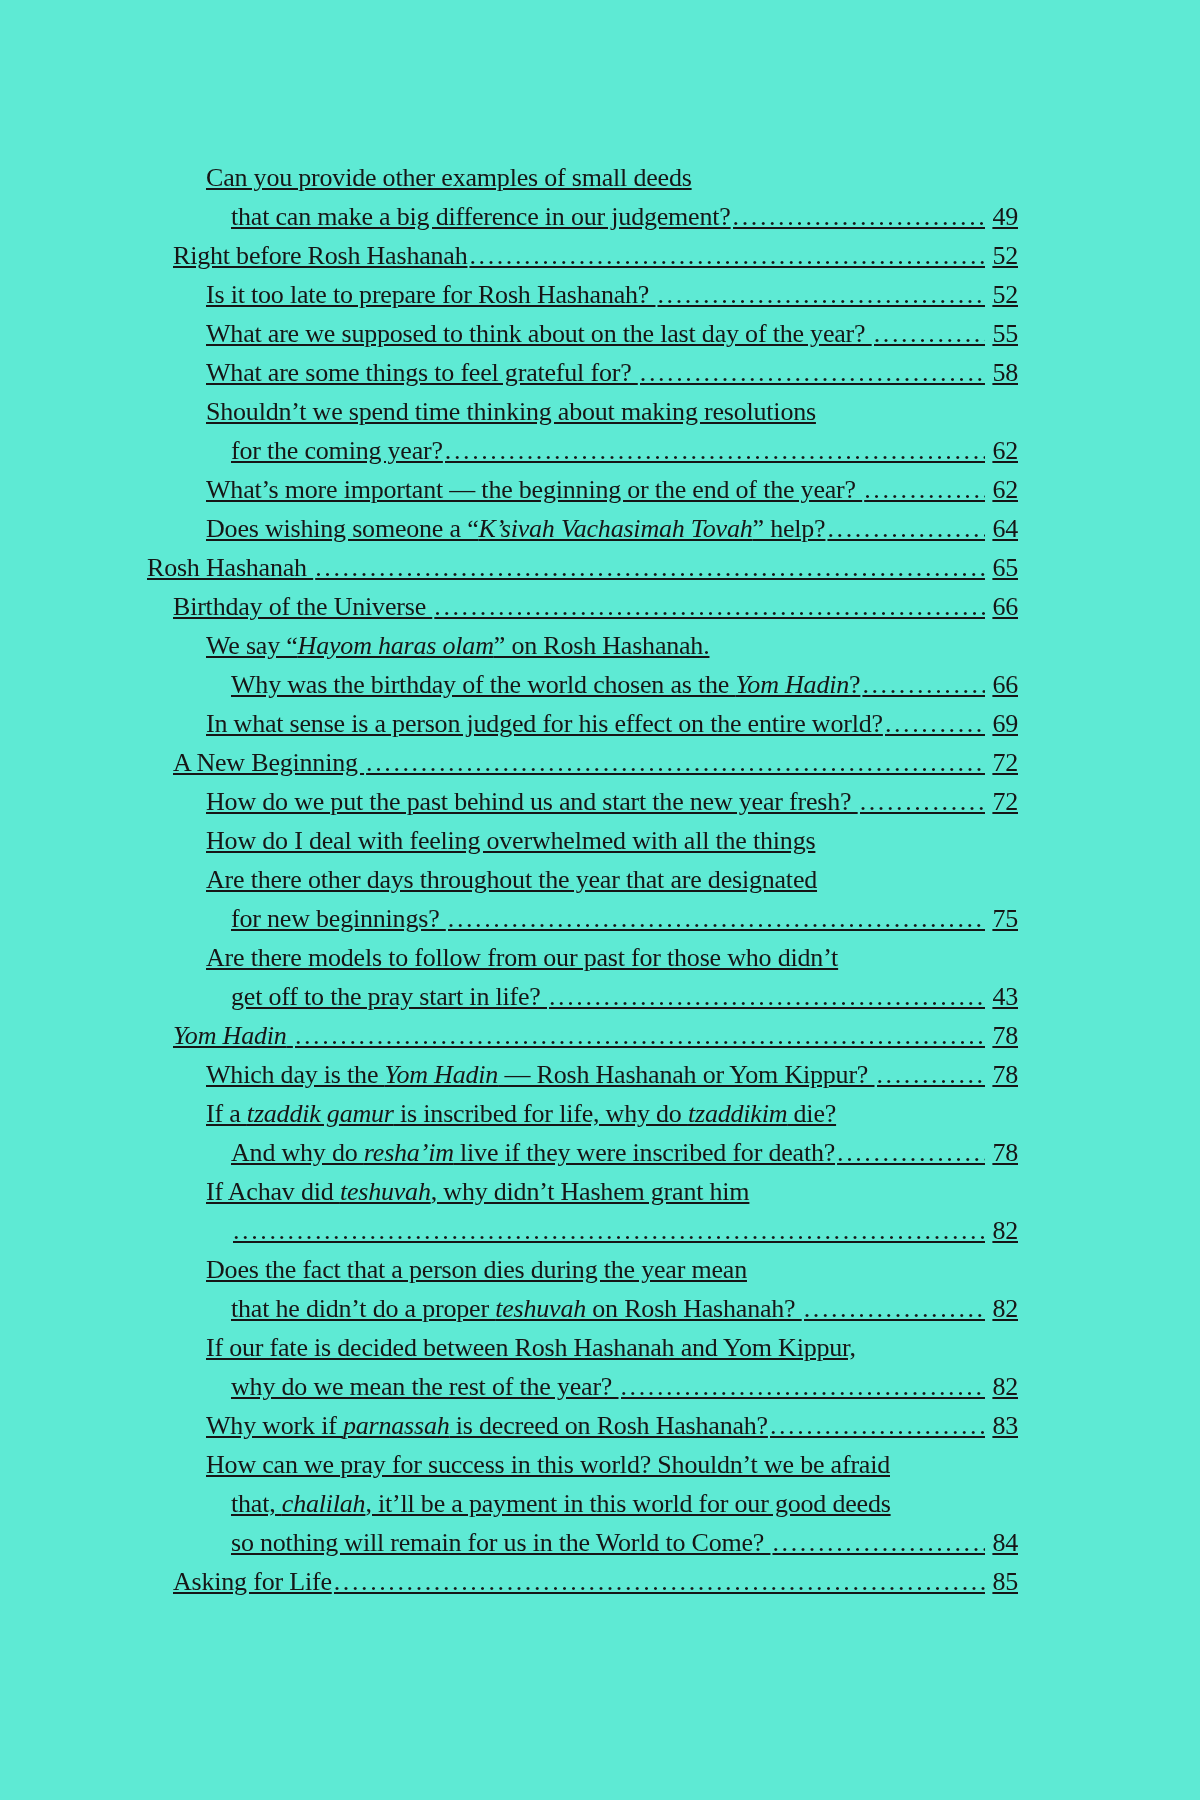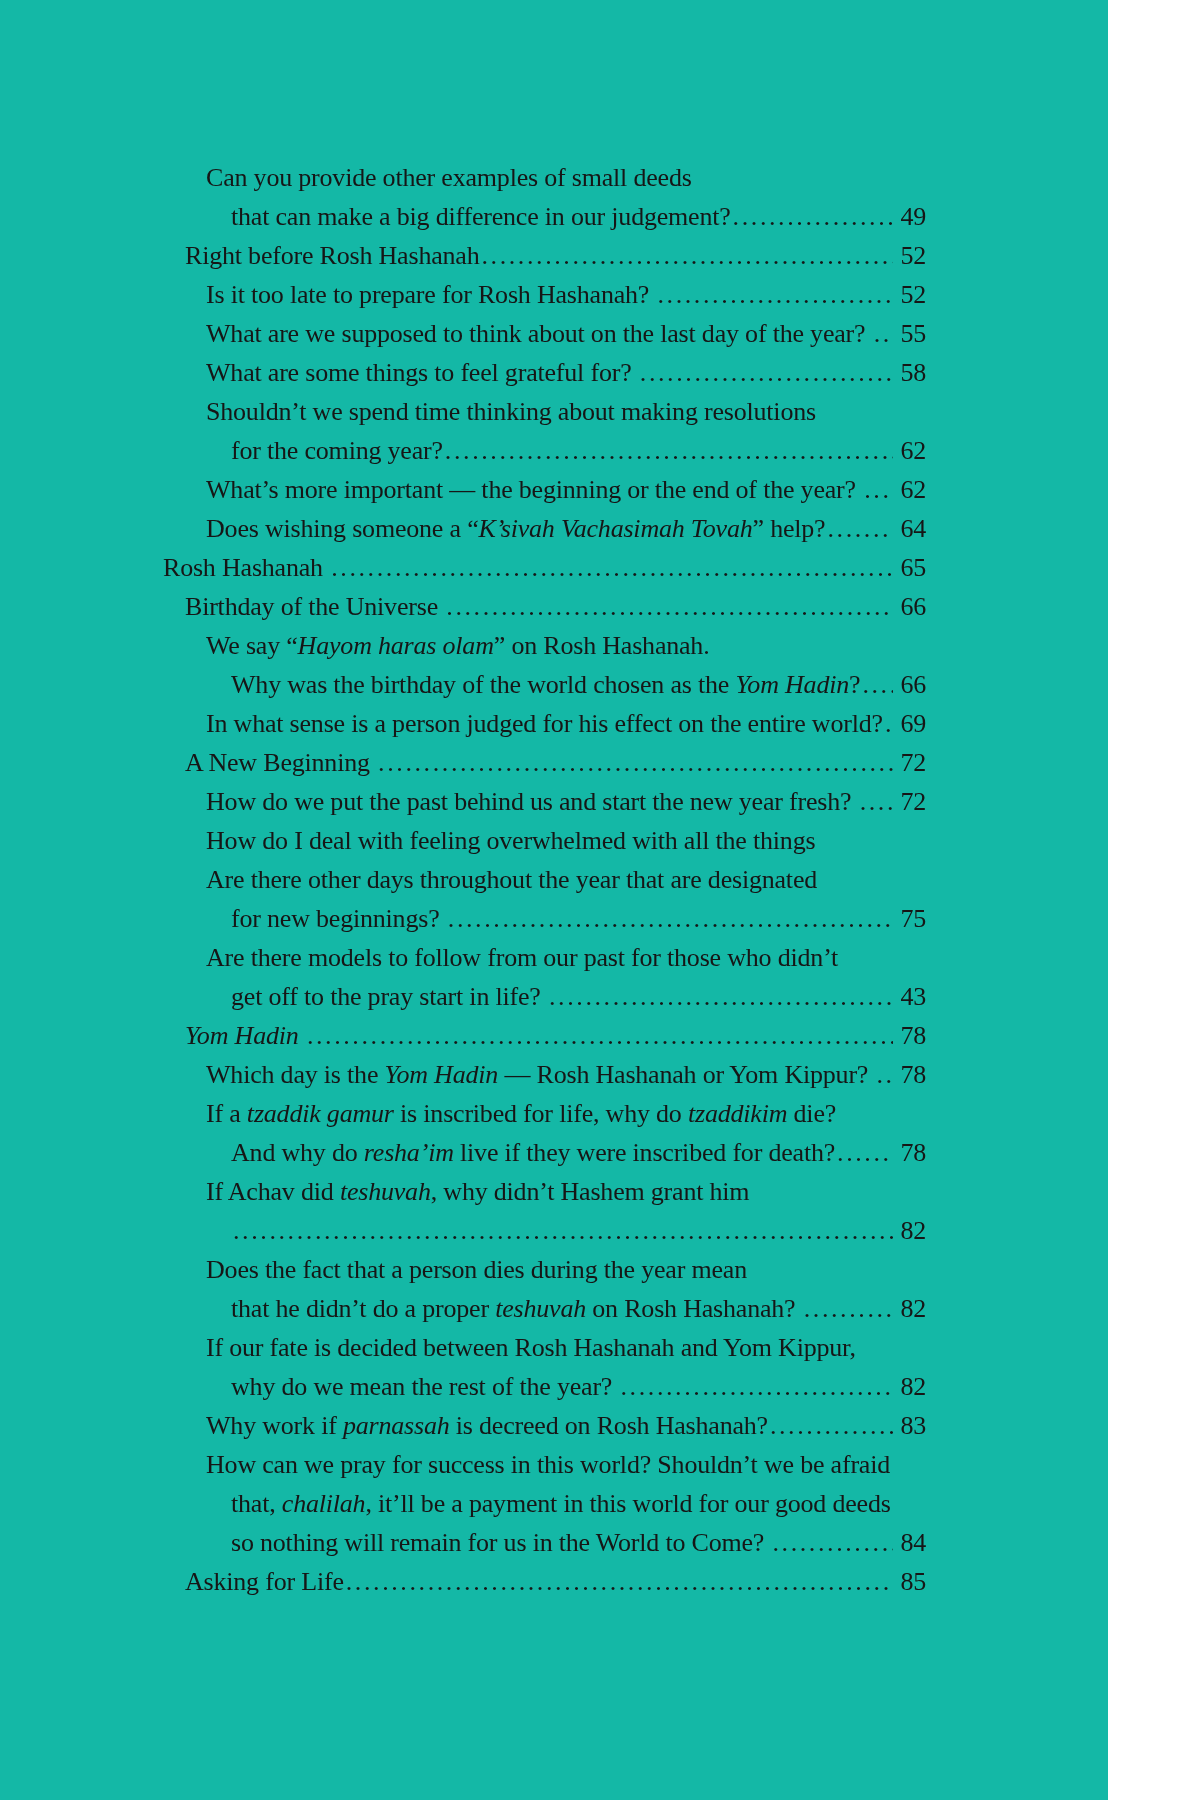--- a/index.html
+++ b/index.html
@@ -2,48 +2,49 @@
 <html><head>
 <meta charset="utf-8">
 <style>
   html, body {
     margin: 0;
     padding: 0;
     background: #ffffff;
   }
   .book-page {
     position: relative;
-    width: 1108px;
+    width: 1200px;
     height: 1800px;
-    background: #14b8a6;
+    background: #5eead4;
     overflow: hidden;
     font-family: "Liberation Serif", "DejaVu Serif", serif;
     color: #161616;
+    text-decoration: underline;
   }
   .toc {
     box-sizing: border-box;
     padding: 158px 182px 0 147px;
   }
   .row {
     display: flex;
     align-items: baseline;
     height: 39px;
     line-height: 39px;
     font-size: 26px;
     letter-spacing: -0.2px;
     white-space: pre;
   }
   .txt {
     flex: 0 0 auto;
     white-space: pre;
   }
   .txt i { font-style: italic; }
   
-  .ind-0 { margin-left: 16px; }
-  .ind-1 { margin-left: 38px; }
+  .ind-0 { margin-left: 0; }
+  .ind-1 { margin-left: 26px; }
   .ind-2 { margin-left: 59px; }
   .ind-cont { margin-left: 84px; }
   .leader {
     flex: 1 1 auto;
     min-width: 0;
     overflow: hidden;
     white-space: nowrap;
     margin: 0 7px 0 2px;
     direction: ltr;
   }

